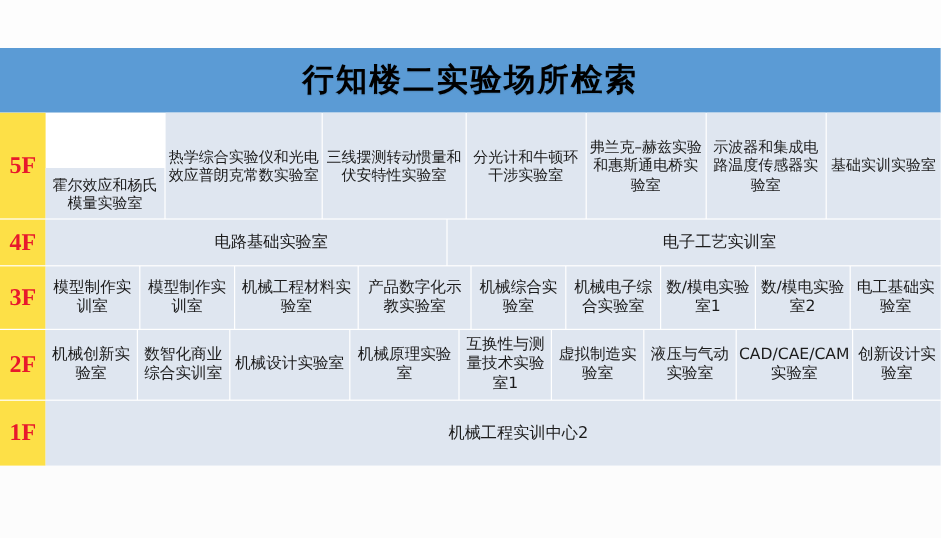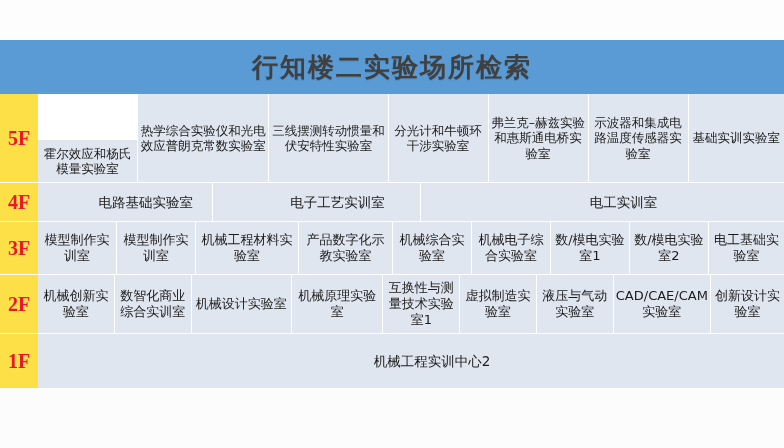--- a/index.html
+++ b/index.html
@@ -10,21 +10,21 @@
   }
   .page{position:relative;width:784px;height:448px;background:#fcfcfc;}
 
   .topstrip{height:40px;background:#fdfdfd;}
 
   .banner{
     height:54px;background:#5b9bd5;
     display:flex;align-items:center;justify-content:center;
   }
   .banner-title{
-    color:#404040;font-size:26px;font-weight:bold;
+    color:#000000;font-size:26px;font-weight:bold;
     letter-spacing:2px;line-height:1;
     text-shadow:0 1px 1px rgba(0,0,0,0.12);
   }
 
   .table{
     width:784px;background:#ffffff;
     border-collapse:separate;
   }
 
   .row{
@@ -109,23 +109,20 @@
       </div>
       <div class="row r4f">
         <div class="floor">4F</div>
         <div class="cells">
           <div class="cell" style="flex: 158 1 0px;">
             <span>电路基础实验室</span>
           </div>
           <div class="cell" style="flex: 200 1 0px;">
             <span>电子工艺实训室</span>
           </div>
-          <div class="cell" style="flex: 392 1 0px;">
-            <span>电工实训室</span>
-          </div>
         </div>
       </div>
       <div class="row r3f">
         <div class="floor">3F</div>
         <div class="cells">
           <div class="cell" style="flex: 79 1 0px;">
             <span>模型制作实训室</span>
           </div>
           <div class="cell" style="flex: 79 1 0px;">
             <span>模型制作实训室</span>

